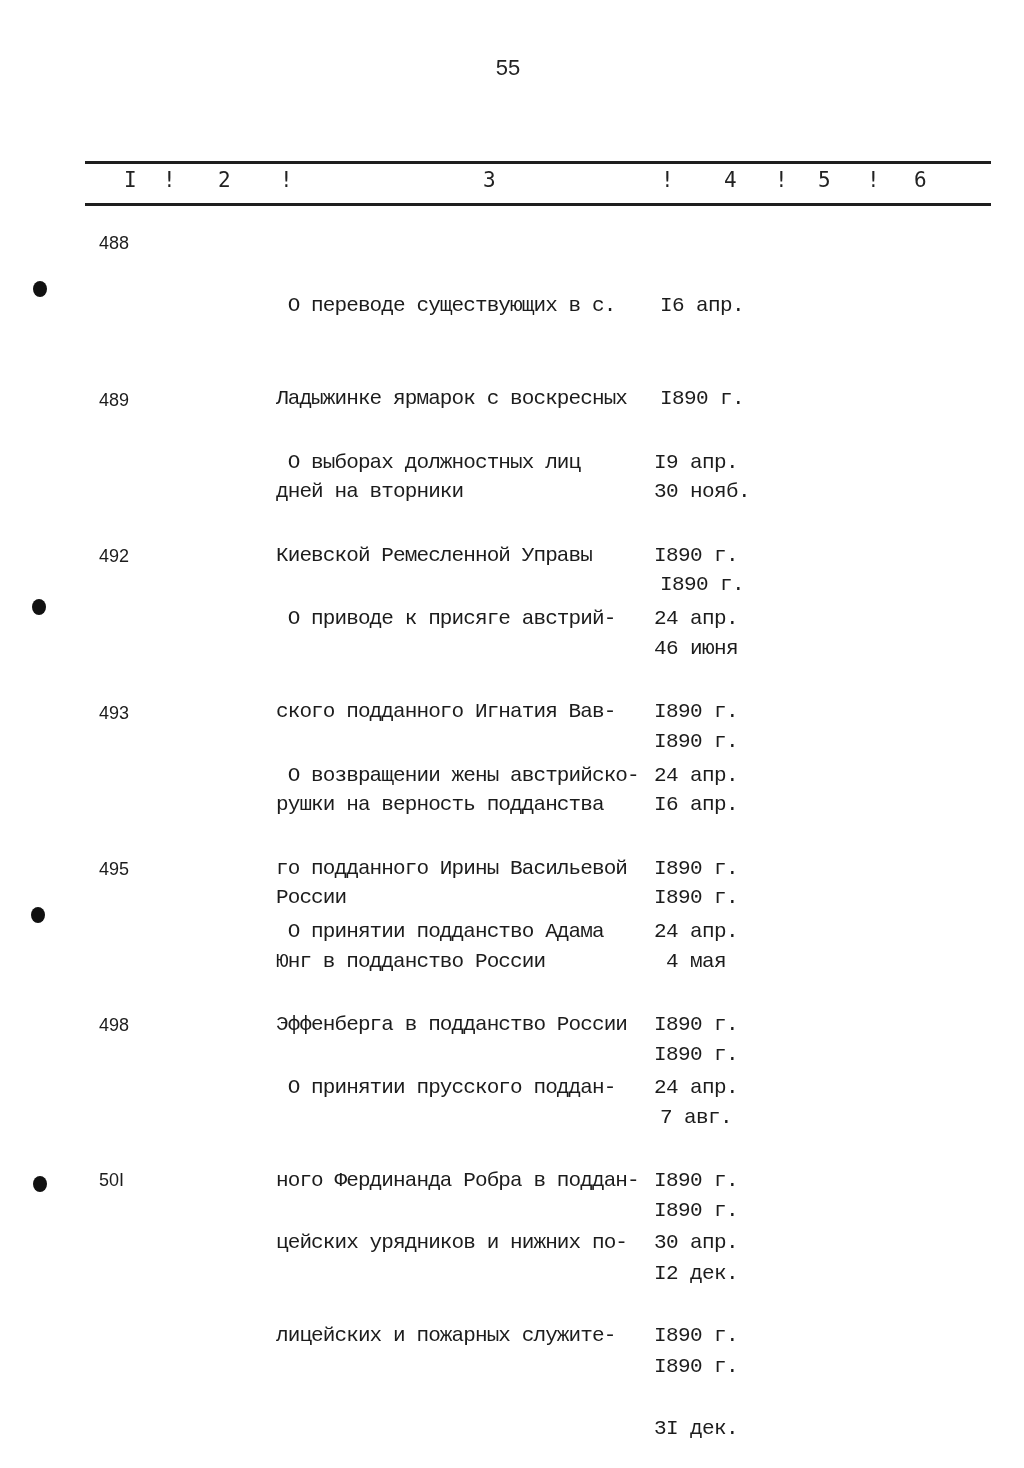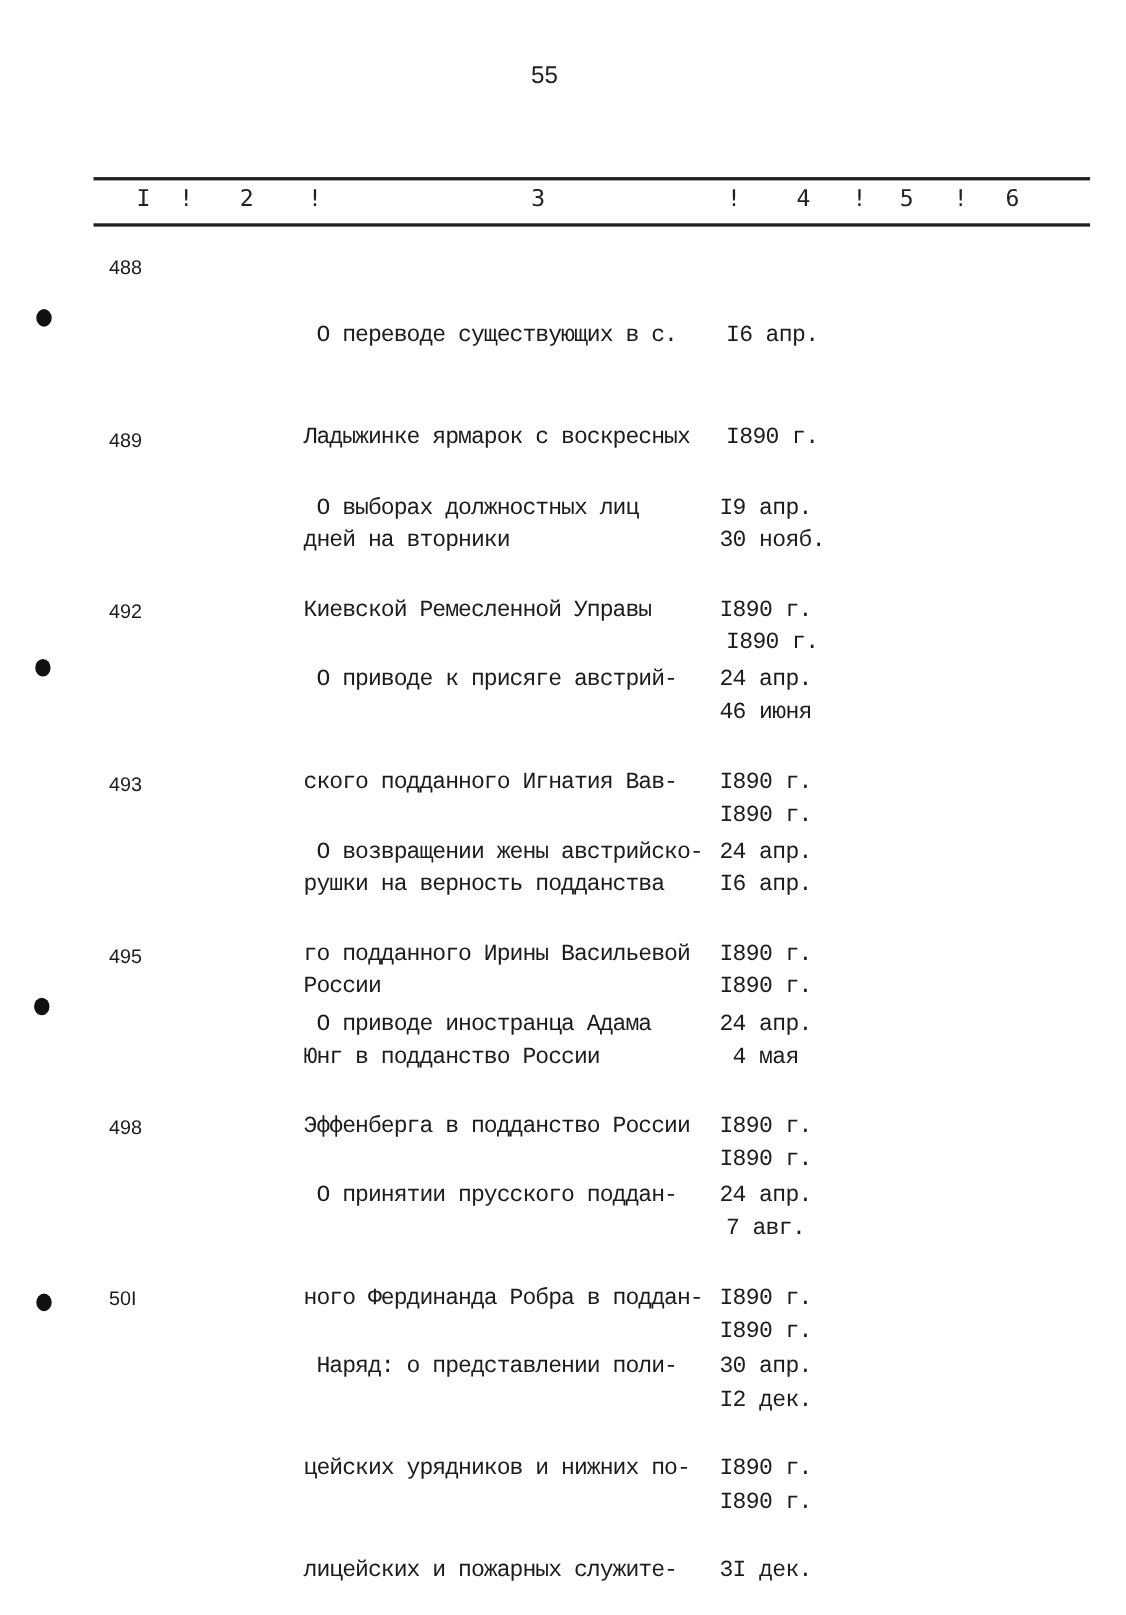--- a/index.html
+++ b/index.html
@@ -4,21 +4,21 @@
 <style>
   html, body { margin: 0; padding: 0; }
   body {
     width: 1024px; height: 1468px;
     background: #ffffff;
     position: relative;
     overflow: hidden;
     color: #1a1a1a;
   }
   .page-number {
-    position: absolute; left: 0; width: 990px; top: 55px;
+    position: absolute; left: 13px; width: 990px; top: 55px;
     text-align: center;
     font-family: "Liberation Sans", sans-serif;
     font-size: 22px;
     color: #222;
   }
   .rule {
     position: absolute; left: 85px; width: 906px;
     height: 3px; background: #1e1e1e;
   }
   .rule.top { top: 161px; }
@@ -136,21 +136,21 @@
     <span class="line">24 апр.</span>
     <span class="line">I890 г.</span>
     <span class="line">4 мая</span>
     <span class="line">I890 г.</span>
   </div>
 </div>
 
 <div class="entry" style="top:854px">
   <span class="num">495</span>
   <div class="title">
-    <span class="line"> О приводе иностранца Адама</span>
+    <span class="line"> О принятии подданство Адама</span>
     <span class="line">Эффенберга в подданство России</span>
   </div>
   <div class="dates">
     <span class="line">24 апр.</span>
     <span class="line">I890 г.</span>
     <span class="line">7 авг.</span>
     <span class="line">I890 г.</span>
   </div>
 </div>
 
@@ -164,21 +164,20 @@
     <span class="line">24 апр.</span>
     <span class="line">I890 г.</span>
     <span class="line">I2 дек.</span>
     <span class="line">I890 г.</span>
   </div>
 </div>
 
 <div class="entry" style="top:1165px">
   <span class="num">50I</span>
   <div class="title">
-    <span class="line"> Наряд: о представлении поли-</span>
     <span class="line">цейских урядников и нижних по-</span>
     <span class="line">лицейских и пожарных служите-</span>
     
   </div>
   <div class="dates">
     <span class="line">30 апр.</span>
     <span class="line">I890 г.</span>
     <span class="line">3I дек.</span>
     
   </div>

